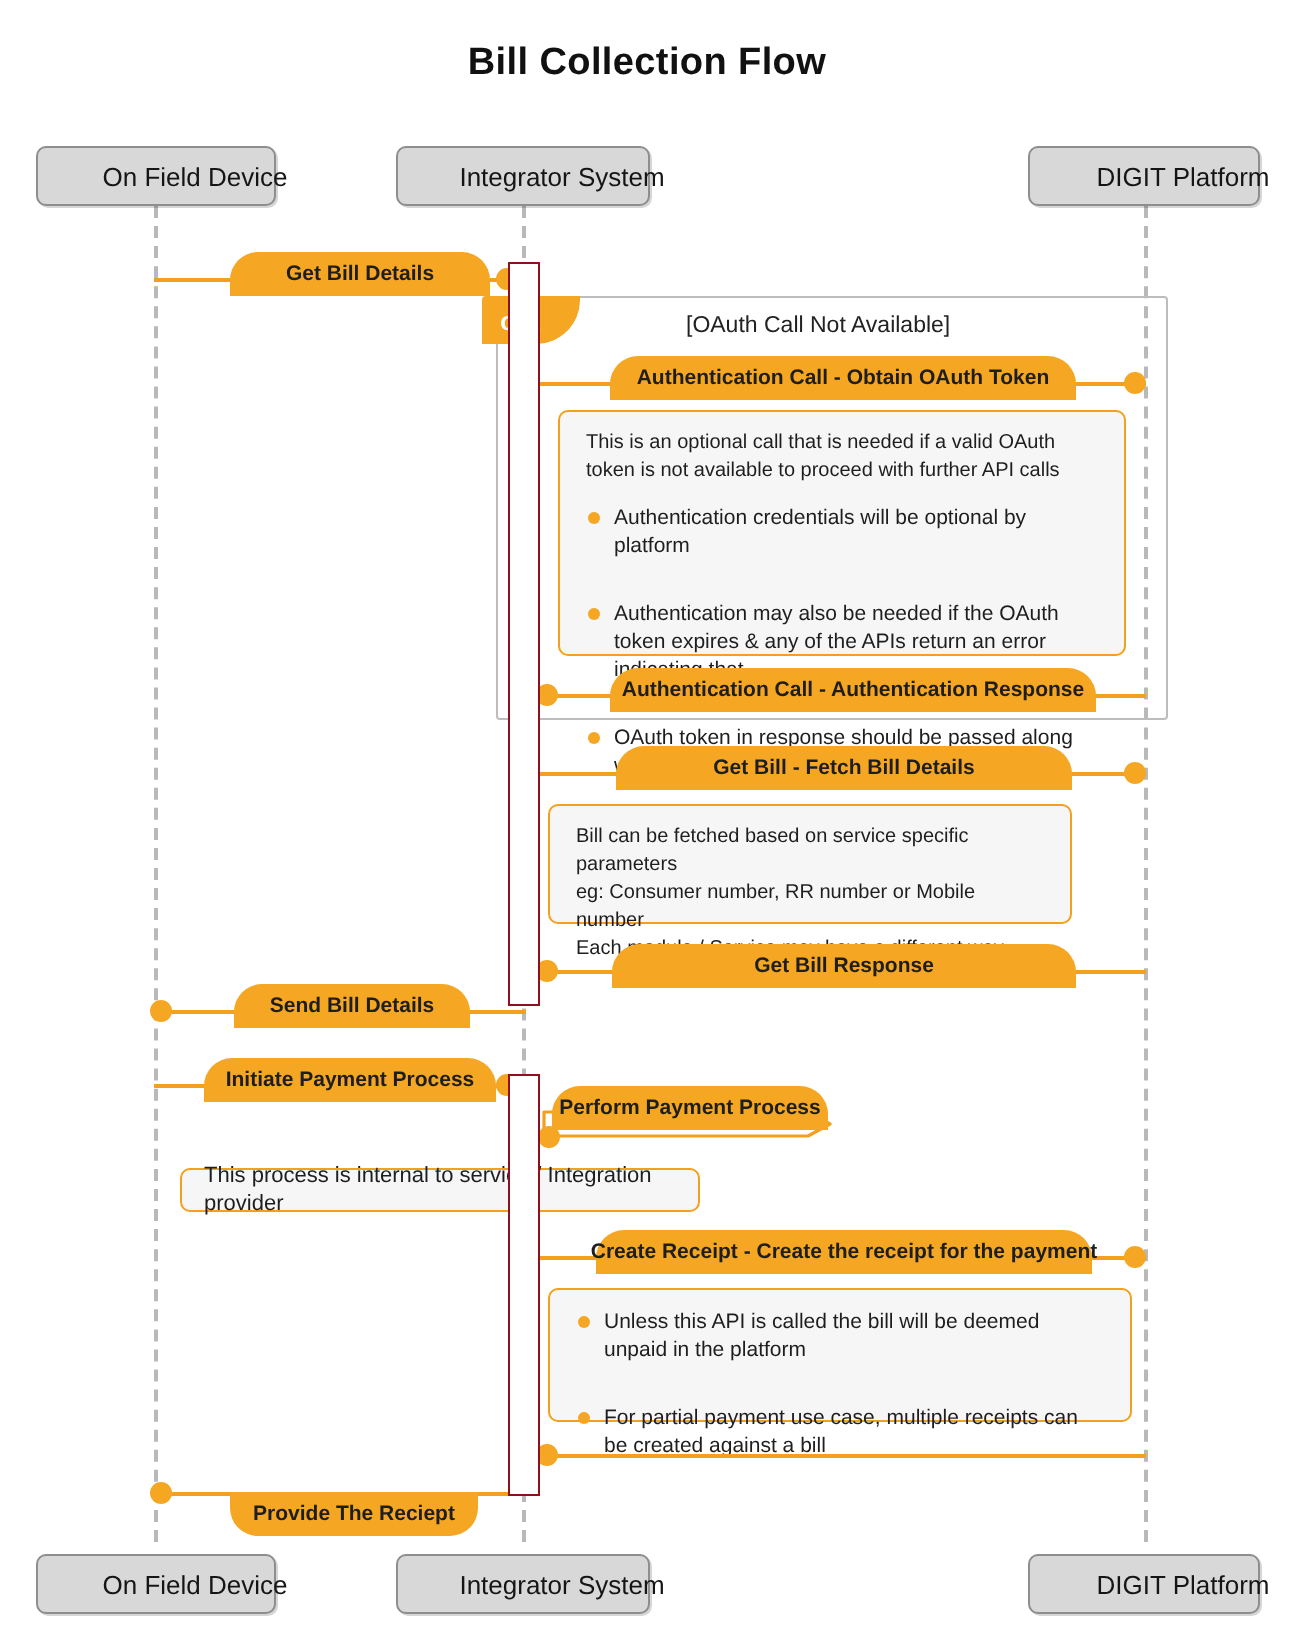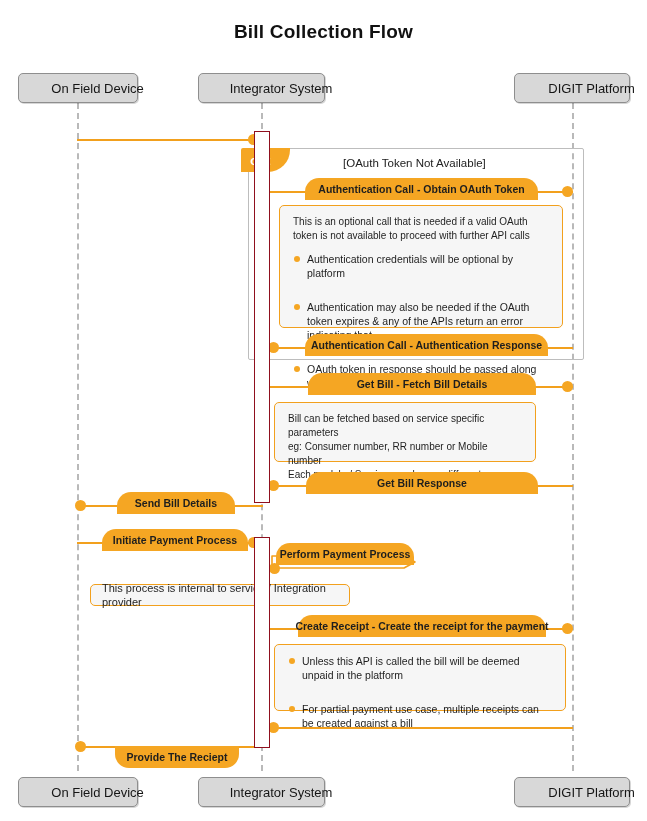--- a/index.html
+++ b/index.html
@@ -167,27 +167,28 @@
   <div class="title">Bill Collection Flow</div>
 
   <div class="lifeline" style="left:77px;  top:103px; height:668px;"></div>
   <div class="lifeline" style="left:261px; top:103px; height:668px;"></div>
   <div class="lifeline" style="left:572px; top:103px; height:668px;"></div>
 
   <div class="fragment" style="left:248px; top:148px; width:336px; height:212px;"></div>
   <div class="fragment-tab" style="left:241px; top:148px;">
     <span>opt</span>
   </div>
-  <div class="fragment-cond" style="left:343px; top:157px;">[OAuth Token Not Available]</div>
+  <div class="fragment-cond" style="left:343px; top:157px;">[OAuth Call Not Available]</div>
 
   <div class="activation" style="left:254px; top:131px; height:372px;"></div>
   <div class="activation" style="left:254px; top:537px; height:211px;"></div>
 
   <div class="msg" style="left:77px; top:126px; width:186px; height:26px;">
     <div class="msg-line" style="left:0px; width:182px;"></div>
+    <div class="msg-pill pill-l pill-r" style="left:38px; width:130px;">Get Bill Details</div>
     <div class="msg-ball" style="left:171px;"></div>
   </div>
 
   <div class="msg" style="left:270px; top:178px; width:308px; height:26px;">
     <div class="msg-line" style="left:0px; width:303px;"></div>
     <div class="msg-pill pill-l pill-r" style="left:35px; width:233px;text-align:center;">Authentication Call - Obtain OAuth Token</div>
     <div class="msg-ball" style="left:292px;"></div>
   </div>
 
   <div class="note with-gap" style="left:279px; top:205px; width:284px; height:123px;">

